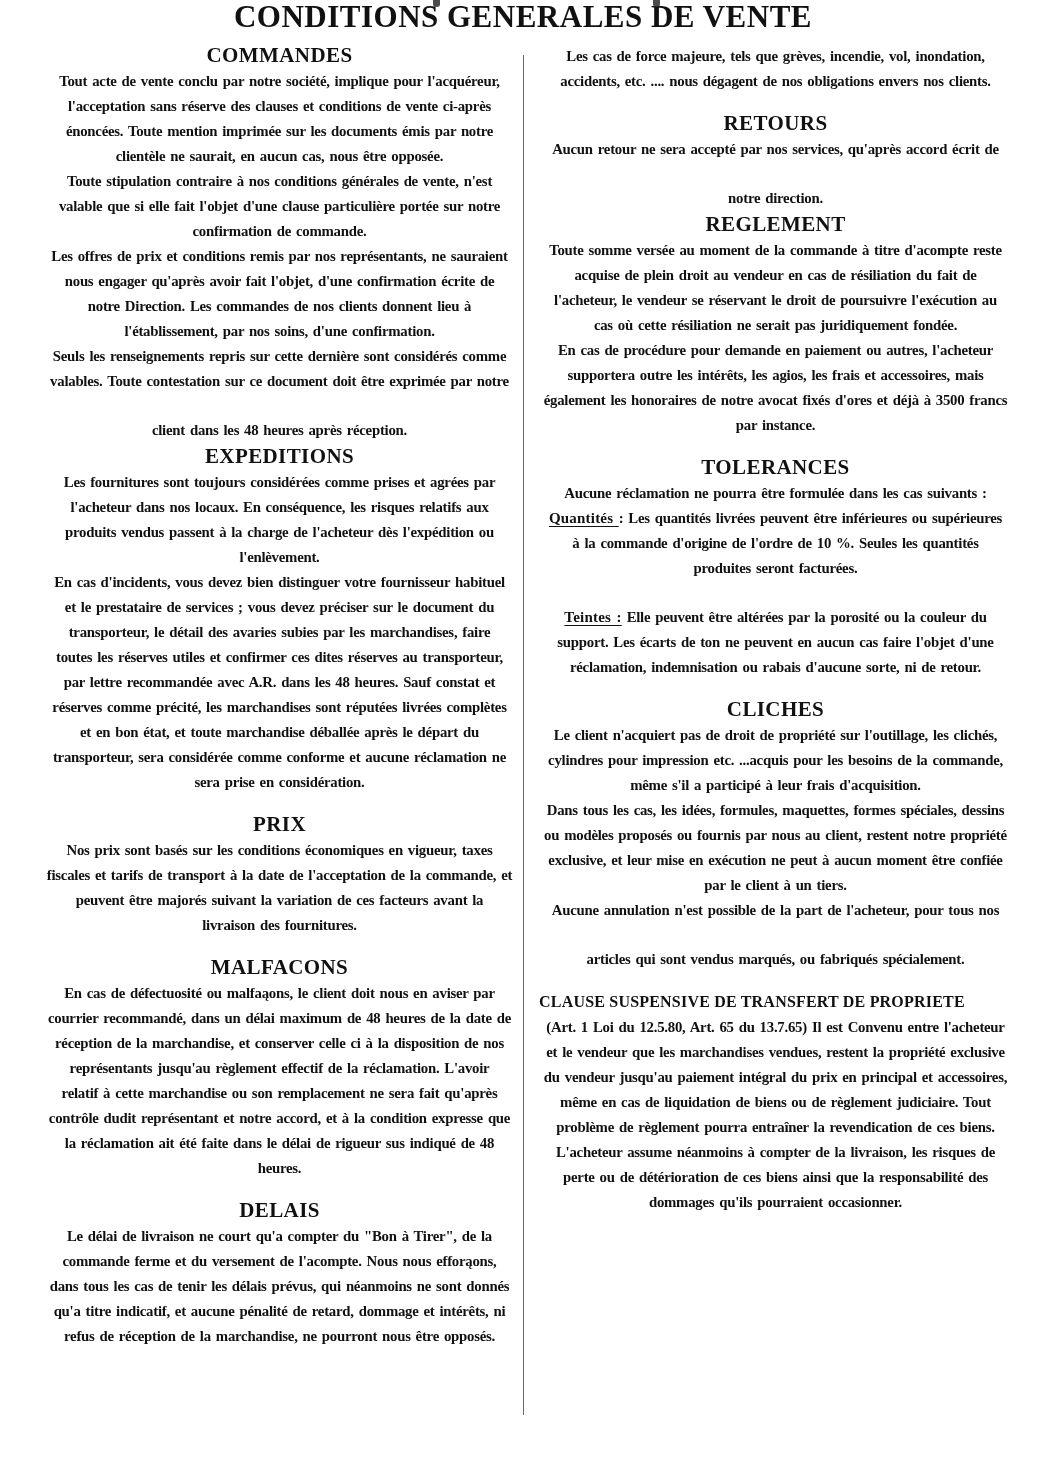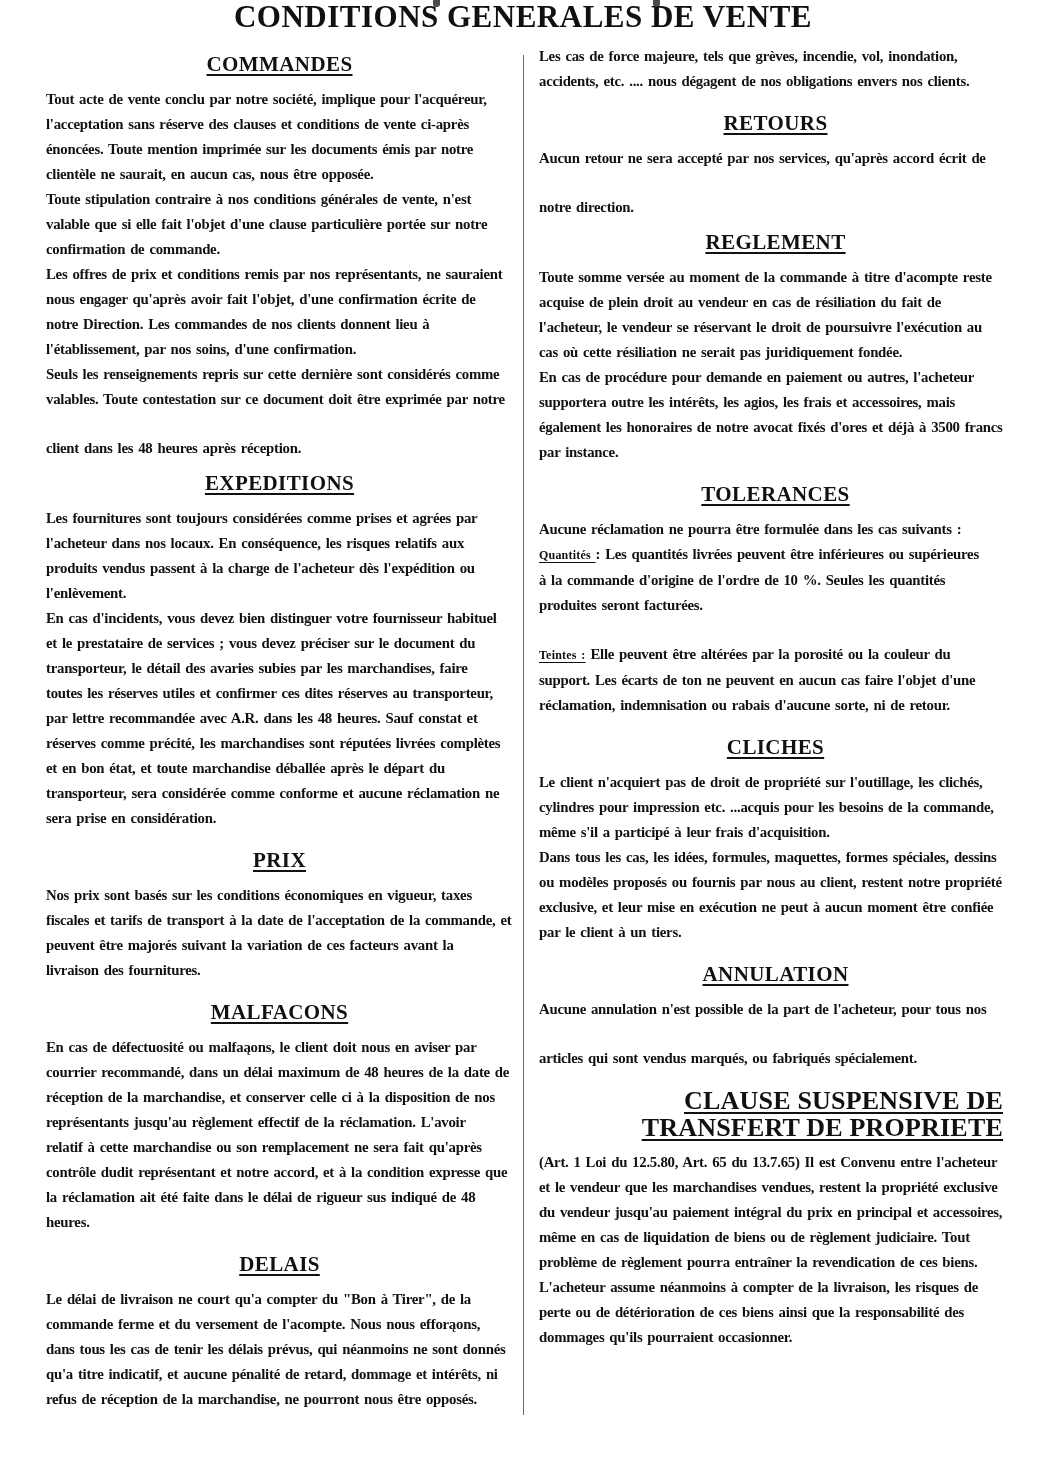--- a/index.html
+++ b/index.html
@@ -57,43 +57,43 @@
   .divider {
     position: absolute;
     left: 523px;
     top: 55px;
     width: 1px;
     height: 1360px;
     background: #6b6b6b;
   }
 
   .sec-head {
-    margin: 9px;
+    margin: 0;
     font-size: 21px;
     line-height: 27px;
     text-align: center;
-    text-decoration: underline;
     text-underline-offset: 3px;
     letter-spacing: 0.4px;
   }
-  .sec-head.left { text-align: right; font-size: 26px; letter-spacing: 0.2px; }
+  .sec-head.left { text-align: left; font-size: 16px; letter-spacing: 0.2px; }
   .sec-head.gap { margin-top: 16px; }
 
   .para {
     margin: 0;
     font-size: 14.8px;
     line-height: 25px;
     letter-spacing: -0.25px;
     word-spacing: 1.5px;
     white-space: pre-line;
+    text-align: center;
   }
   .para.gap { margin-top: 24px; }
   .para.emph { font-size: 17px; letter-spacing: -0.1px; }
   .u { text-decoration: underline; text-underline-offset: 3px; }
-  .lead { font-size: 12px; text-decoration: underline; text-underline-offset: 3px; letter-spacing: 0.2px; }
+  .lead { font-size: 15px; text-decoration: underline; text-underline-offset: 3px; letter-spacing: 0.2px; }
 </style>
 </head>
 <body>
 
 <div class="page">
   <div class="crop-artifact a1"></div>
   <div class="crop-artifact a2"></div>
 
   <h1 class="doc-title">CONDITIONS GENERALES DE VENTE</h1>
 
@@ -175,21 +175,20 @@
 support. Les écarts de ton ne peuvent en aucun cas faire l'objet d'une
 réclamation, indemnisation ou rabais d'aucune sorte, ni de retour.</span></p>
         <h2 class="sec-head gap">CLICHES</h2>
         <p class="para"><span>Le client n'acquiert pas de droit de propriété sur l'outillage, les clichés,
 cylindres pour impression etc. ...acquis pour les besoins de la commande,
 même s'il a participé à leur frais d'acquisition.</span></p>
         <p class="para"><span>Dans tous les cas, les idées, formules, maquettes, formes spéciales, dessins
 ou modèles proposés ou fournis par nous au client, restent notre propriété
 exclusive, et leur mise en exécution ne peut à aucun moment être confiée
 par le client à un tiers.</span></p>
-        <h2 class="sec-head gap">ANNULATION</h2>
         <p class="para"><span>Aucune annulation n'est possible de la part de l'acheteur, pour tous nos</span></p>
         <p class="para gap"><span>articles qui sont vendus marqués, ou fabriqués spécialement.</span></p>
         <h2 class="sec-head left gap">CLAUSE SUSPENSIVE DE TRANSFERT DE PROPRIETE </h2>
         <p class="para"><span>(Art. 1 Loi du 12.5.80, Art. 65 du 13.7.65) Il est Convenu entre l'acheteur
 et le vendeur que les marchandises vendues, restent la propriété exclusive
 du vendeur jusqu'au paiement intégral du prix en principal et accessoires,
 même en cas de liquidation de biens ou de règlement judiciaire. Tout
 problème de règlement pourra entraîner la revendication de ces biens.
 L'acheteur assume néanmoins à compter de la livraison, les risques de
 perte ou de détérioration de ces biens ainsi que la responsabilité des

